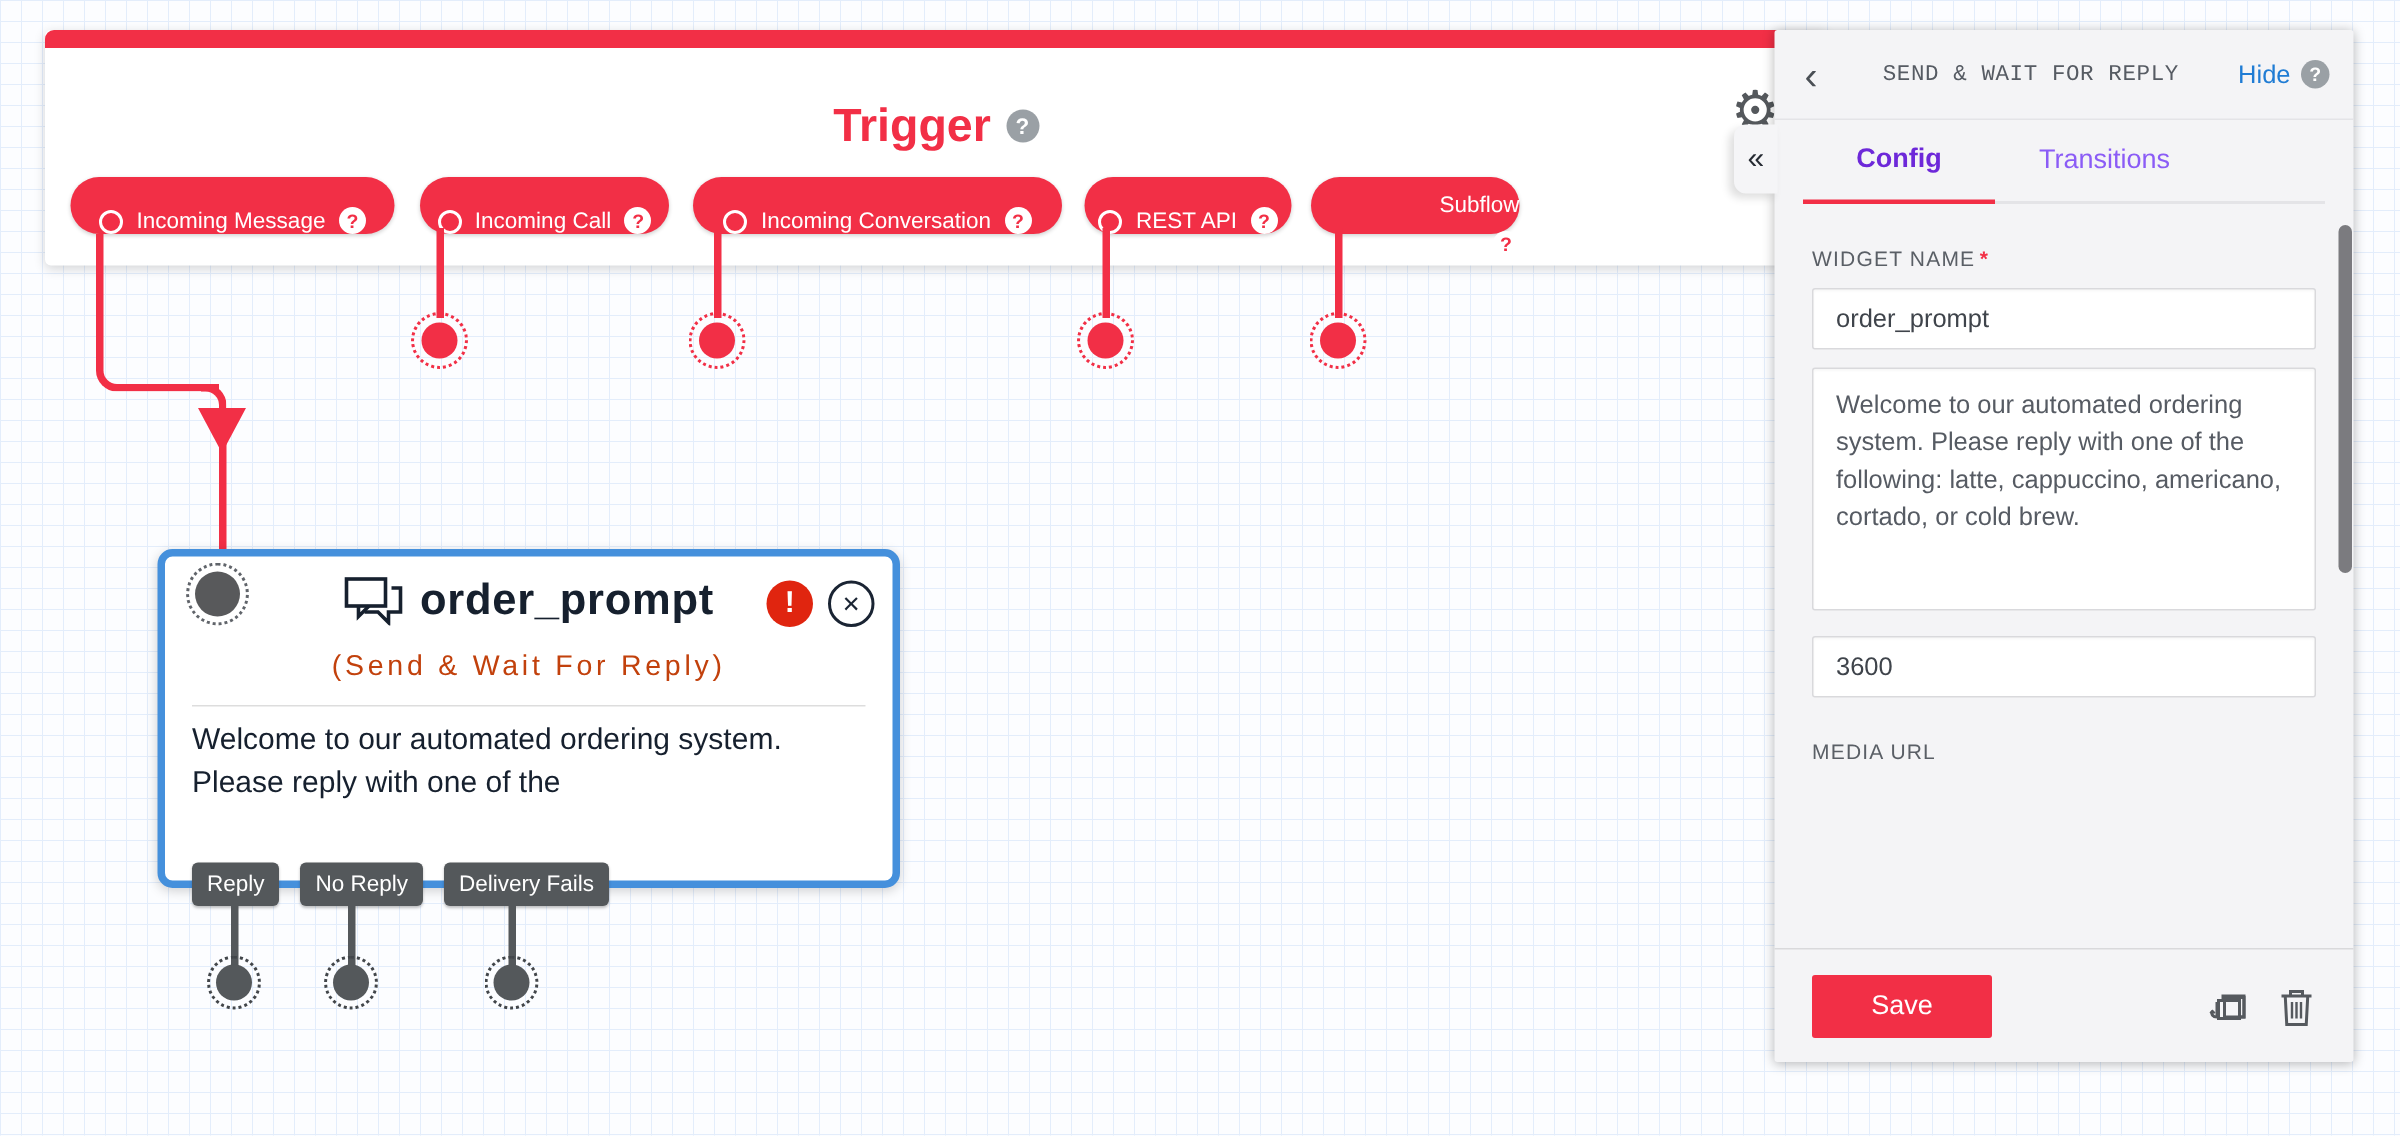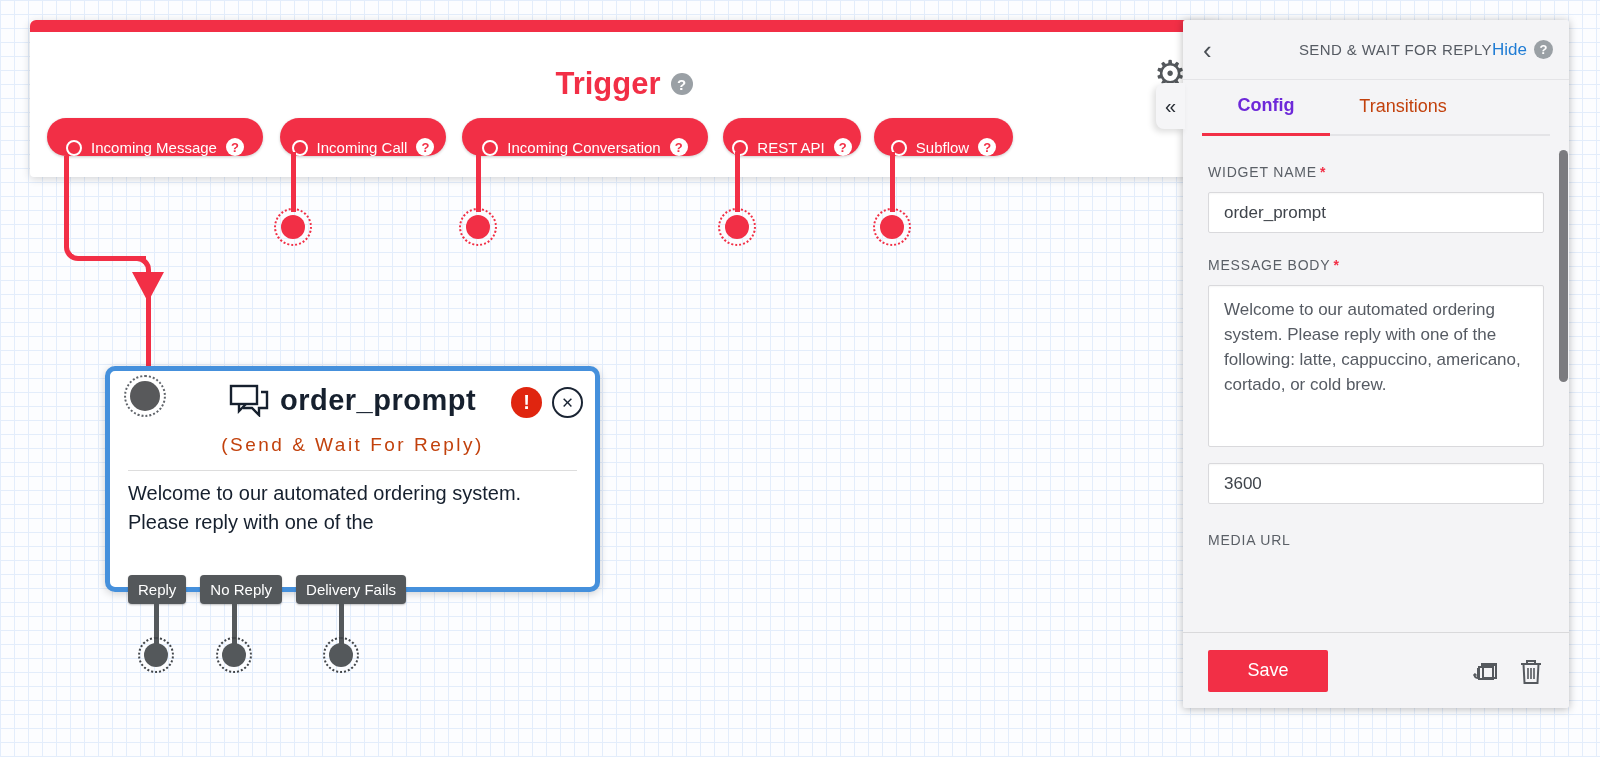--- a/index.html
+++ b/index.html
@@ -122,35 +122,36 @@
     left:1183px; top:20px; width:386px; height:688px;
     background:#F4F4F6; border-radius:2px;
     box-shadow:0 1px 8px rgba(0,0,0,.28);
   }
   .panel-header {
     height:60px; display:flex; align-items:center; padding:0 16px;
     border-bottom:1px solid #e4e4e7;
   }
   .back-chevron { font-size:26px; color:#4a4f55; cursor:pointer; line-height:1; padding:0 4px; }
   .panel-title {
-    flex:1; text-align:right; color:#565b63; font-size:15px; letter-spacing:.4px; font-weight:bold;
+    flex:1; text-align:center; color:#565b63; font-size:15px; letter-spacing:.4px; font-weight:bold;
     font-weight:normal;
+    font-family:Liberation Mono, monospace;
   }
   .hide-link { color:#1F7CD4; font-size:17px; cursor:pointer; margin-right:7px; }
   .help-sm { width:19px; height:19px; font-size:13px; }
   .tabs-row {
     margin:0 19px; height:56px; display:flex; align-items:stretch;
     border-bottom:2px solid #e4e4e7;
   }
   .tab {
     display:flex; align-items:center; justify-content:center;
     font-size:18px; cursor:pointer; padding-bottom:2px;
   }
   .tab-active { width:128px; color:#6d28d9; font-weight:bold; border-bottom:3px solid #F22F46; margin-bottom:-2px; }
-  .tab-inactive { width:118px; color:#c2410c; margin-left:14px; }
+  .tab-inactive { width:118px; color:#8b5cf6; margin-left:14px; }
   .panel-content { padding:0 25px; }
   .field-label {
     margin-top:28px; color:#5a5f66; font-size:14px; letter-spacing:.8px;
   }
   .field-label.tight { margin-top:24px; }
   .req { color:#F22F46; font-weight:bold; margin-left:3px; }
   .text-input {
     margin-top:12px; width:100%; height:41px;
     border:1px solid #d9d9dc; border-radius:2px; background:#fff;
     padding:0 15px; font-size:17px; color:#3f444b;
@@ -218,21 +219,21 @@
 <div class="pill" style="left:462px;width:246px;">
   <span class="pill-ring"></span>
   <span>Incoming Conversation</span>
   <span class="help-onred">?</span>
 </div>
 <div class="pill" style="left:723px;width:138px;">
   <span class="pill-ring"></span>
   <span>REST API</span>
   <span class="help-onred">?</span>
 </div>
-<div class="pill" style="left:874px;width:139px;">
+<div class="pill" style="left:874px;width:139px;flex-direction:column;">
   <span class="pill-ring"></span>
   <span>Subflow</span>
   <span class="help-onred">?</span>
 </div>
 
 <div class="abs stem-red" style="left:291px;top:152px;height:60px;"></div>
 <div class="abs stem-red" style="left:476px;top:152px;height:60px;"></div>
 <div class="abs stem-red" style="left:735px;top:152px;height:60px;"></div>
 <div class="abs stem-red" style="left:890px;top:152px;height:60px;"></div>
 <div class="abs dot-red-outer" style="left:274px;top:208px;">
@@ -298,21 +299,20 @@
     <span class="hide-link">Hide</span>
     <span class="help-gray help-sm">?</span>
   </div>
   <div class="tabs-row">
     <div class="tab tab-active">Config</div>
     <div class="tab tab-inactive">Transitions</div>
   </div>
   <div class="panel-content">
     <div class="field-label"><span>WIDGET NAME</span><span class="req">*</span></div>
     <input class="text-input" type="text" value="order_prompt" style="">
-    <div class="field-label tight"><span>MESSAGE BODY</span><span class="req">*</span></div>
     <textarea class="text-area" style="">Welcome to our automated ordering system. Please reply with one of the following: latte, cappuccino, americano, cortado, or cold brew.</textarea>
     <input class="text-input" type="text" value="3600" style="">
     <div class="field-label">MEDIA URL</div>
   </div>
   <div class="panel-footer">
     <button class="save-btn">Save</button>
     <div class="footer-spacer"></div>
     <span class="icon-btn">
       <svg width="30" height="30" viewBox="0 0 30 30" fill="none" stroke="#55595e" stroke-width="2">
         <rect x="12" y="8" width="14" height="14"></rect>

